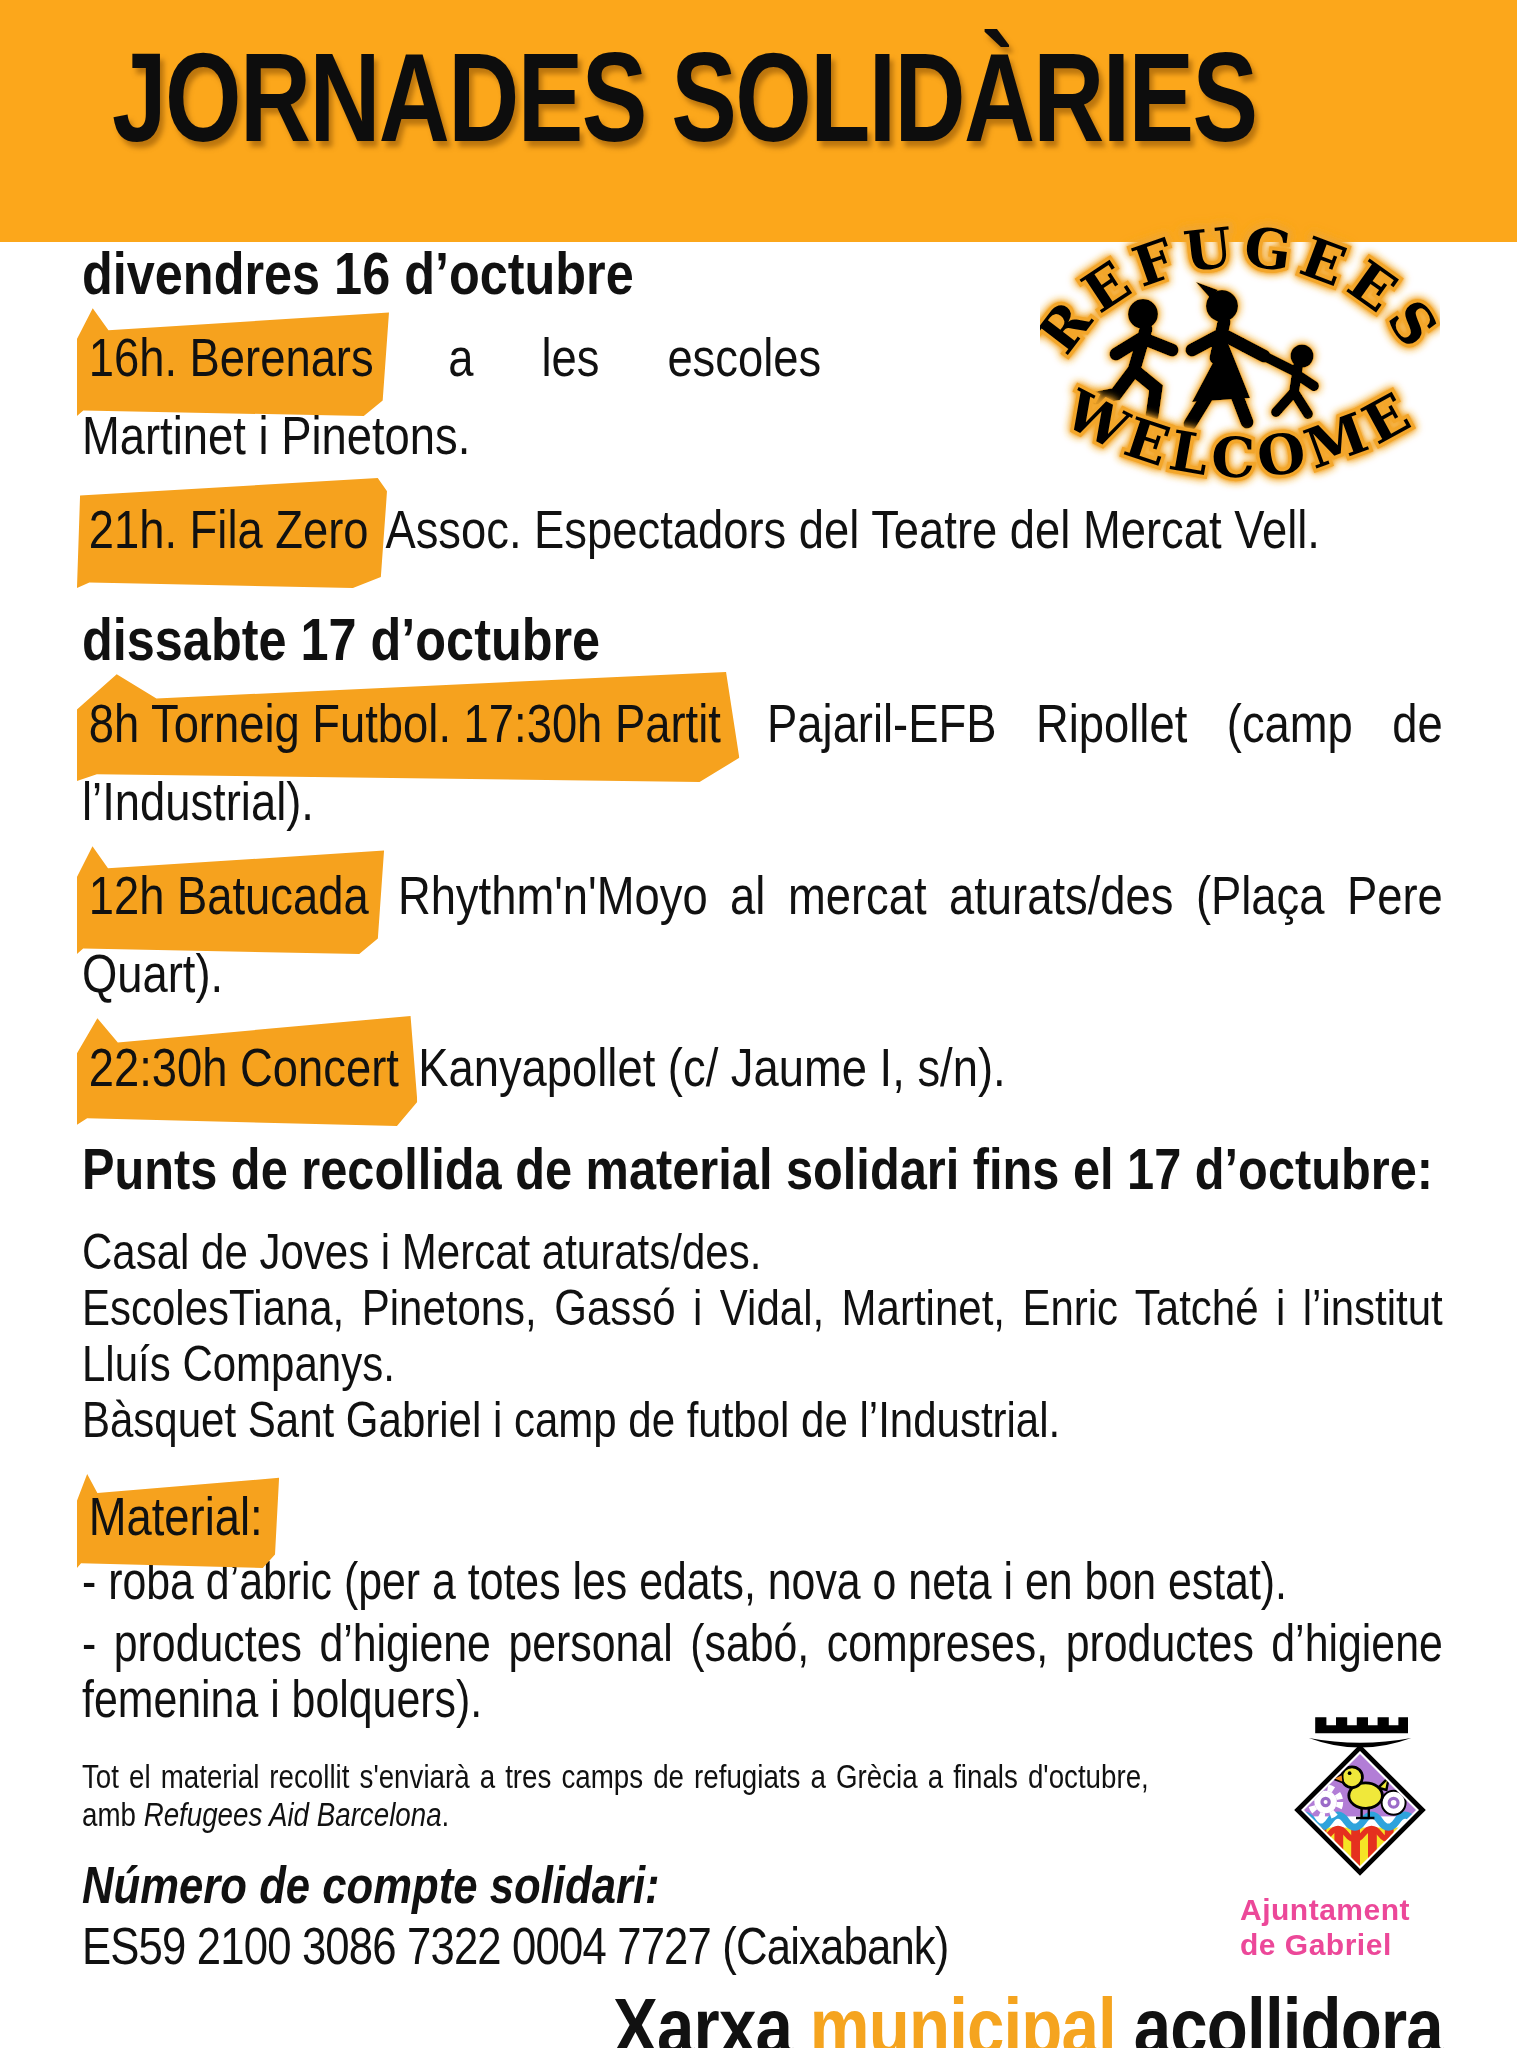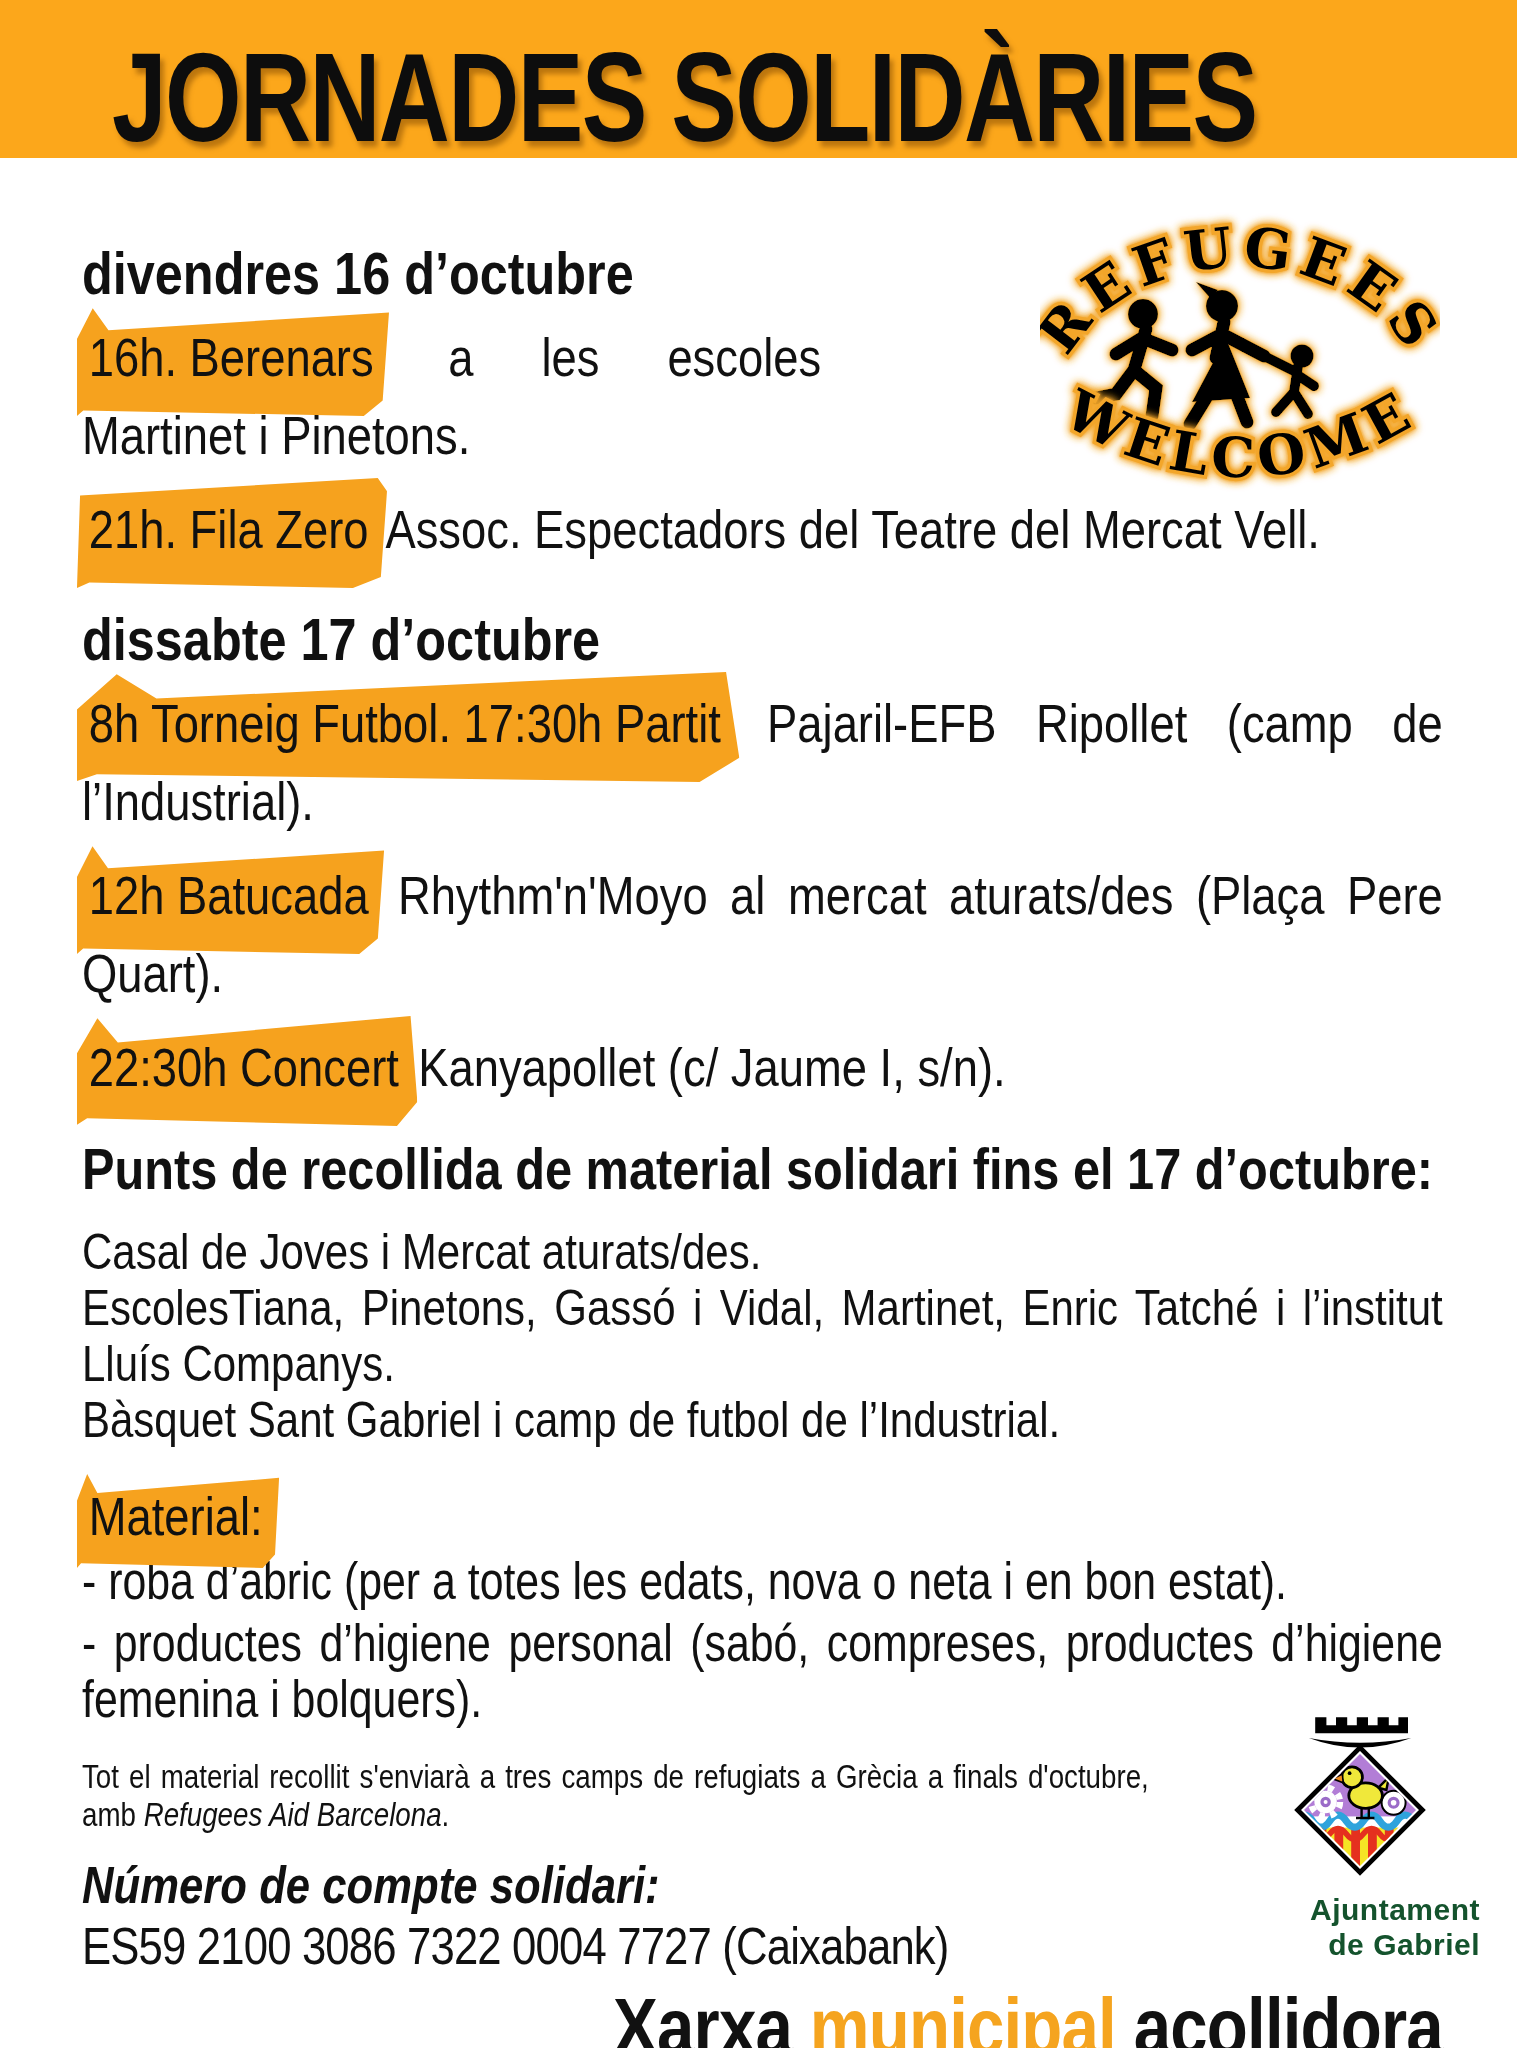--- a/index.html
+++ b/index.html
@@ -1,19 +1,19 @@
 <!DOCTYPE html>
 <html><head>
 <meta charset="utf-8">
 <style>
   html,body{margin:0;padding:0;background:#e8e8e8;}
   .page{position:relative;width:1517px;height:2048px;background:#ffffff;overflow:hidden;
         font-family:"Liberation Sans",sans-serif;color:#111;}
   
-  .banner{position:absolute;left:0;top:0;width:1517px;height:158px;background:#FCA71B;}
+  .banner{position:absolute;left:0;top:0;width:1517px;height:242px;background:#FCA71B;}
   .banner-title{position:absolute;left:112px;top:0;height:190px;line-height:196px;
         font-size:126px;font-weight:bold;letter-spacing:-2px;white-space:nowrap;
         transform:scaleX(0.78);transform-origin:0 50%;color:#0d0d0d;
         text-shadow:5px 6px 6px rgba(125,70,0,.5);}
   
   .col{position:absolute;left:82px;top:190px;width:1620px;
        transform:scaleX(0.84);transform-origin:0 0;}
   .day{font-size:60px;font-weight:bold;line-height:64px;margin:52px 0 12px;}
   .day2{margin-top:40px;}
   .event{font-size:54px;line-height:78px;margin:0 0 16px;text-align:justify;}
@@ -32,22 +32,22 @@
   .footer-line .orange{color:#F5A41F;}
   
   .hl{display:inline-block;background:#F6A21E;
       padding:12px 22px 20px 14px;margin:-12px -14px -20px -6px;}
   .hl-a{clip-path:polygon(0% 30%,5% 2%,10% 22%,99% 6%,97% 86%,91% 100%,2% 95%,0% 100%);}
   .hl-b{clip-path:polygon(1% 16%,97% 0%,100% 12%,98% 90%,89% 100%,4% 95%,0% 100%);}
   .hl-c{clip-path:polygon(0% 34%,6% 2%,12% 24%,98% 0%,100% 78%,94% 100%,3% 93%,0% 99%);}
   
   .rw-logo{position:absolute;left:1040px;top:198px;width:400px;height:310px;}
   .shield{position:absolute;left:1248px;top:1706px;width:224px;height:200px;}
-  .shield-caption{position:absolute;left:1240px;top:1892px;width:240px;text-align:right;
-      font-weight:bold;font-size:30px;line-height:35px;letter-spacing:.5px;color:#14532d;}
+  .shield-caption{position:absolute;left:1240px;top:1892px;width:240px;text-align:left;
+      font-weight:bold;font-size:30px;line-height:35px;letter-spacing:.5px;color:#ec4899;}
 </style>
 </head>
 <body>
 
 <div class="page">
 
   <header class="banner">
     <div class="banner-title">JORNADES SOLIDÀRIES</div>
   </header>
 

